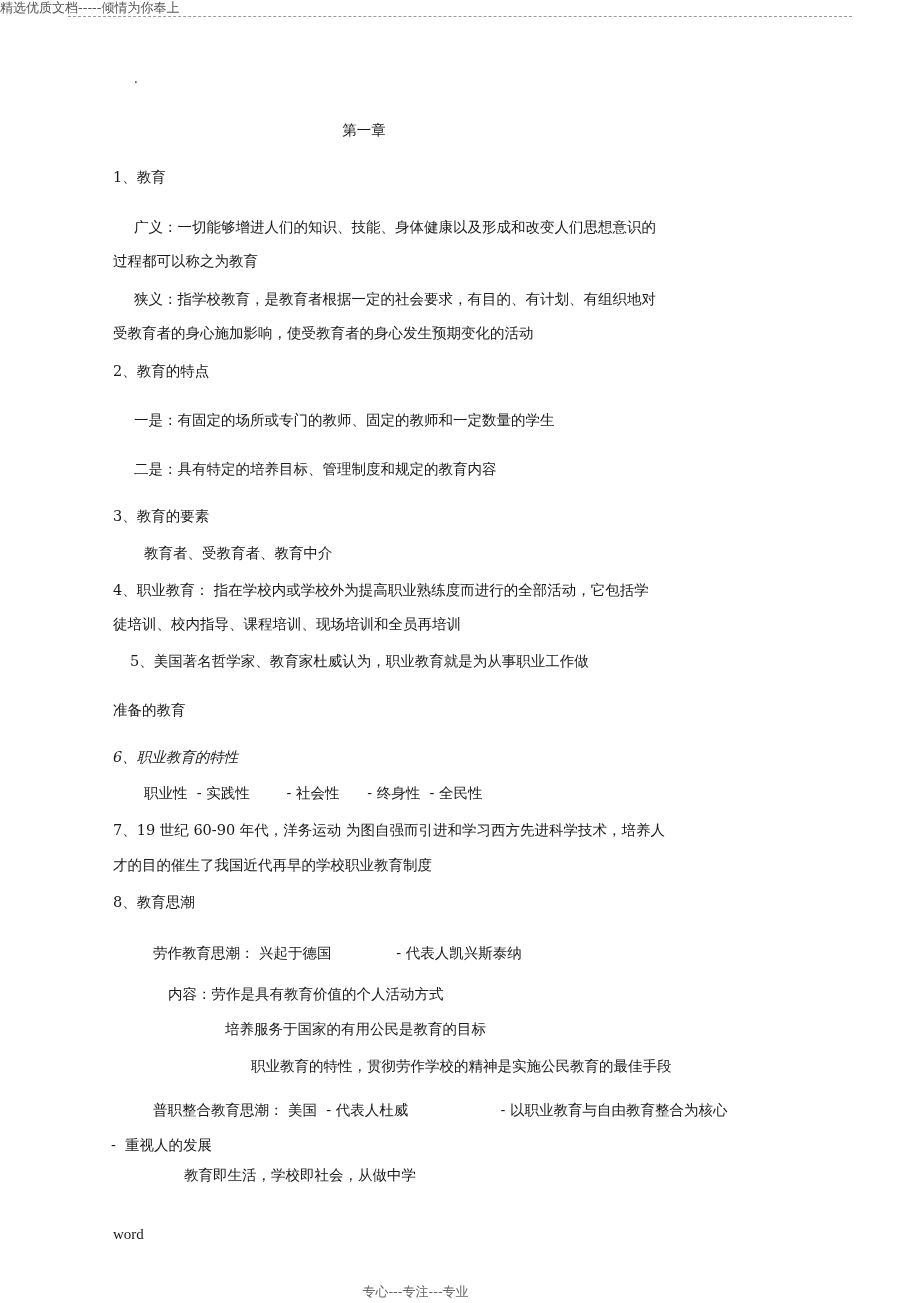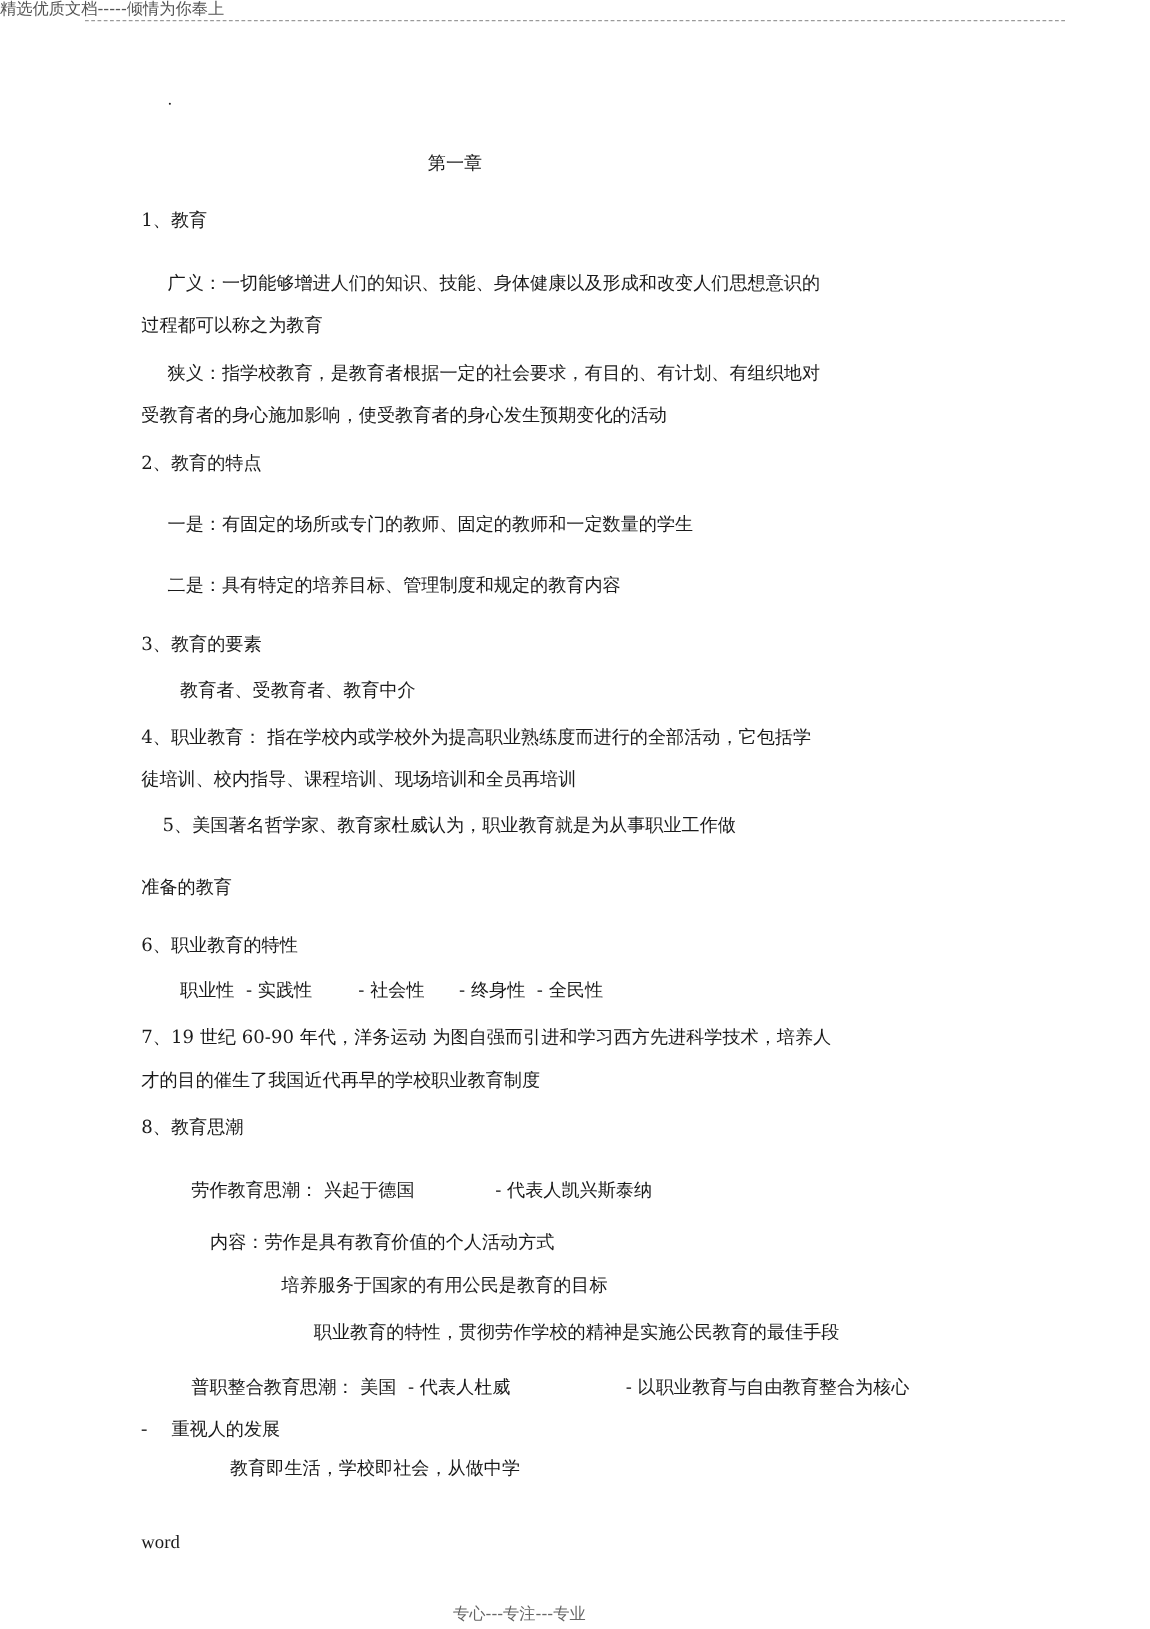--- a/index.html
+++ b/index.html
@@ -33,28 +33,28 @@
   <div class="line" style="left: 113px; top: 323px;">受教育者的身心施加影响，使受教育者的身心发生预期变化的活动</div>
   <div class="line" style="left: 113px; top: 361px;">2、教育的特点</div>
   <div class="line" style="left: 134px; top: 410px;">一是：有固定的场所或专门的教师、固定的教师和一定数量的学生</div>
   <div class="line" style="left: 134px; top: 459px;">二是：具有特定的培养目标、管理制度和规定的教育内容</div>
   <div class="line" style="left: 113px; top: 506px;">3、教育的要素</div>
   <div class="line" style="left: 144px; top: 543px; text-align: center;">教育者、受教育者、教育中介</div>
   <div class="line" style="left: 113px; top: 580px;">4、职业教育： 指在学校内或学校外为提高职业熟练度而进行的全部活动，它包括学</div>
   <div class="line" style="left: 113px; top: 614px;">徒培训、校内指导、课程培训、现场培训和全员再培训</div>
   <div class="line" style="left: 113px; top: 651px; margin-left: 17px;">5、美国著名哲学家、教育家杜威认为，职业教育就是为从事职业工作做</div>
   <div class="line" style="left: 113px; top: 700px;">准备的教育</div>
-  <div class="line" style="left: 113px; top: 747px;">6、职业教育的特性</div>
+  <div class="line" style="left: 113px; top: 747px; font-style: italic;">6、职业教育的特性</div>
   <div class="line" style="left: 144px; top: 783px;">职业性  - 实践性        - 社会性      - 终身性  - 全民性</div>
   <div class="line" style="left: 113px; top: 820px;">7、19 世纪 60-90 年代，洋务运动 为图自强而引进和学习西方先进科学技术，培养人</div>
   <div class="line" style="left: 113px; top: 855px;">才的目的催生了我国近代再早的学校职业教育制度</div>
   <div class="line" style="left: 113px; top: 892px;">8、教育思潮</div>
   <div class="line" style="left: 153px; top: 943px;">劳作教育思潮： 兴起于德国              - 代表人凯兴斯泰纳</div>
   <div class="line" style="left: 168px; top: 984px;">内容：劳作是具有教育价值的个人活动方式</div>
   <div class="line" style="left: 225px; top: 1019px;">培养服务于国家的有用公民是教育的目标</div>
   <div class="line" style="left: 251px; top: 1056px;">职业教育的特性，贯彻劳作学校的精神是实施公民教育的最佳手段</div>
   <div class="line" style="left: 153px; top: 1100px; text-align: center;">普职整合教育思潮： 美国  - 代表人杜威                    - 以职业教育与自由教育整合为核心</div>
-  <div class="line" style="left: 111px; top: 1135px; font-family: Liberation Mono, monospace;">-  重视人的发展</div>
+  <div class="line" style="left: 111px; top: 1135px;">-  重视人的发展</div>
   <div class="line" style="left: 184px; top: 1165px;">教育即生活，学校即社会，从做中学</div>
 </div>
 
 <div class="word">word</div>
 <div class="footer-text">专心---专注---专业</div>
 
 </body></html>

